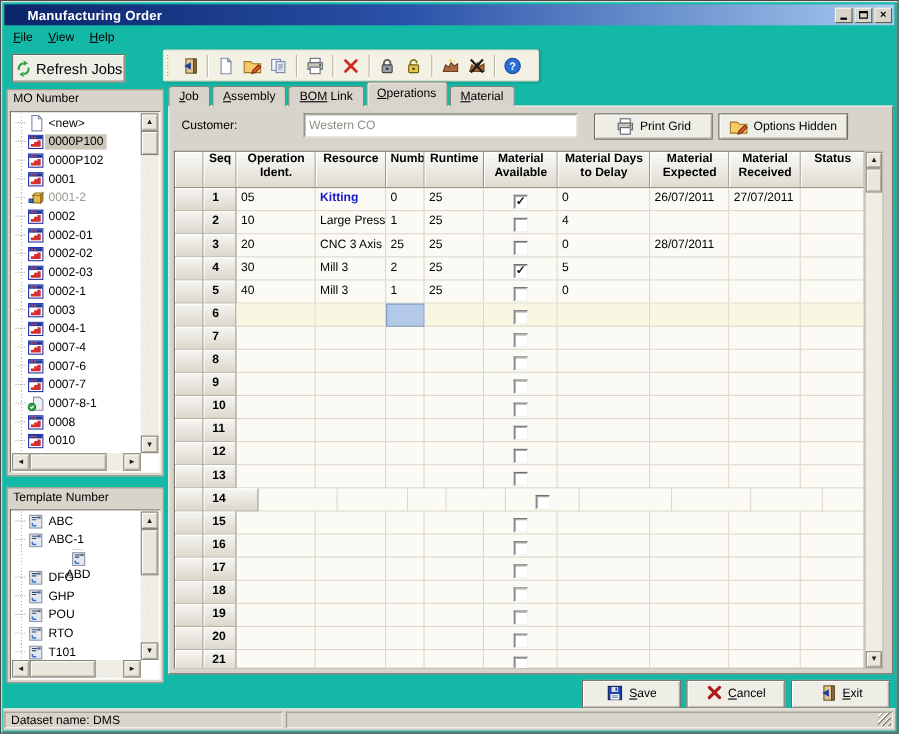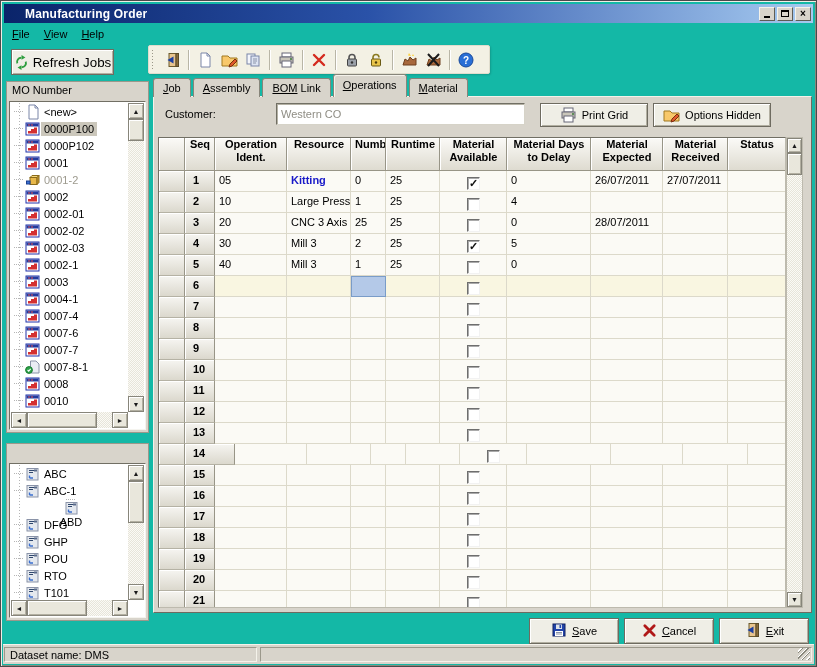--- a/index.html
+++ b/index.html
@@ -471,20 +471,21 @@
       <div class="hscroll">
         <div class="sb-track"></div>
         <div class="sb-btn" style="left:0;">◄</div>
         <div class="sb-thumb" style="left:16px; top:0; width:70px; height:16px;"></div>
         <div class="sb-btn" style="right:0;">►</div>
       </div>
     </div>
   </div>
 
   <div class="panel" style="left:5px; top:442px; width:143px; height:178px;">
+    <div class="panel-caption">Template Number</div>
     <div class="tree-wrap">
       <div class="tree" id="template-tree">
           <div class="tree-item" style="height: 17px;">
             <span class="dots"></span>
             <span class="ticn">
               <svg width="15" height="14" viewBox="0 0 15 14">
                 <rect x="2" y="1.5" width="11" height="11.5" fill="#e4e8ee" stroke="#8a93a8"></rect>
                 <path d="M4 3.5h5M4 5.5h4" stroke="#30486e"></path>
                 <path d="M4.5 11V8.5M4.5 11h3.5" fill="none" stroke="#3a6fd0" stroke-width="1.4"></path>
                 <rect x="9" y="2.5" width="3" height="2" fill="#5a6b8a"></rect>

